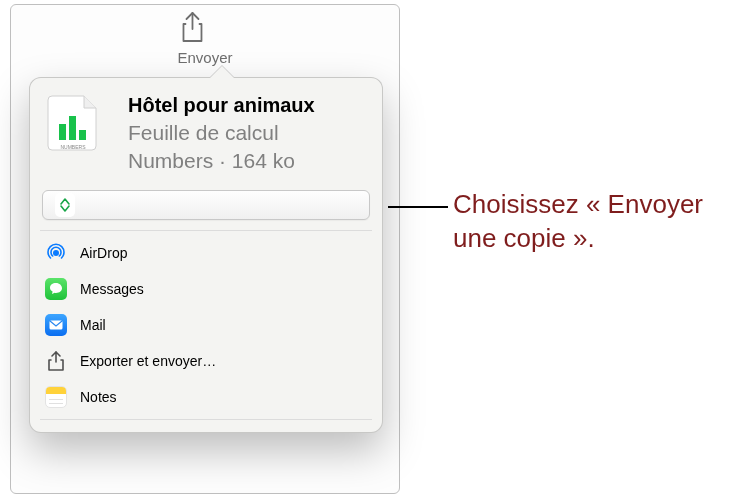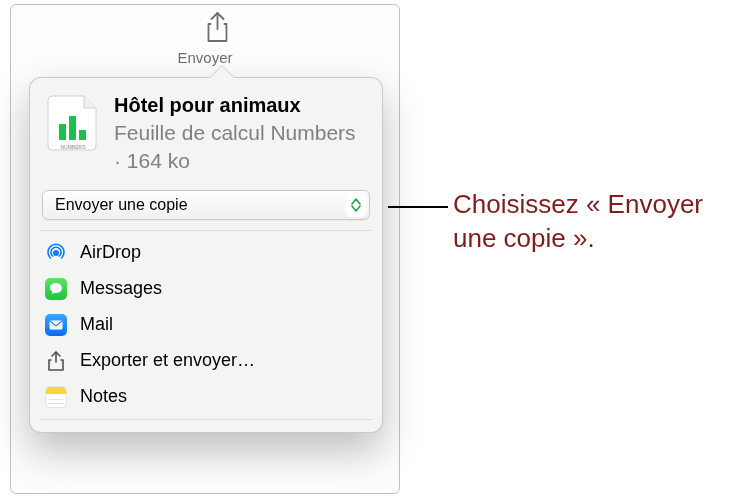--- a/index.html
+++ b/index.html
@@ -16,21 +16,21 @@
     left: 10px; top: 4px;
     width: 390px; height: 490px;
     border: 1.5px solid #bfbfbf;
     border-radius: 6px;
     background: #fdfdfd;
   }
   .toolbar-share {
     position: absolute;
     left: 50%; transform: translateX(-50%);
     top: 6px;
-    text-align: right;
+    text-align: left;
     color: #6e6e6e;
   }
   .toolbar-share .icon { display:block; margin:0 auto 2px; }
   .toolbar-share .lbl { font-size: 15px; }
   .popover {
     position: absolute;
     left: 18px; top: 72px;
     width: 354px;
     background: #f4f4f2;
     border: 1px solid rgba(0,0,0,0.18);
@@ -44,21 +44,21 @@
     top:-12px; left: 180px;
     width:0;height:0;
     border-left:12px solid transparent;
     border-right:12px solid transparent;
     border-bottom:12px solid #f4f4f2;
     filter: drop-shadow(0 -1px 0 rgba(0,0,0,0.18));
   }
   .header {
     display:flex;
     padding: 16px 16px 14px 16px;
-    gap: 14px;
+    gap: 28px;
   }
   .doc-icon {
     width: 54px; height: 58px;
     flex: 0 0 54px;
     position: relative;
   }
   .doc-icon svg { width:100%; height:100%; }
   .title-block { flex:1; }
   .title {
     font-size: 20px; font-weight: 700; color:#000; line-height:1.15;
@@ -85,21 +85,21 @@
     gap:0;
   }
   .dd-arrows svg { display:block; }
   hr.sep {
     border:none; border-top:1px solid #dcdcdc; margin: 4px 10px;
   }
   .item {
     display:flex; align-items:center;
     padding: 6px 16px 6px 14px;
     gap: 12px;
-    font-size: 18px; color:#000;
+    font-size: 14px; color:#000;
     cursor: default;
   }
   .item .icn {
     width: 24px; height: 24px; flex:0 0 24px;
     display:flex; align-items:center; justify-content:center;
   }
   
   .app-icn { width:22px; height:22px; border-radius:5px; display:flex;align-items:center;justify-content:center; }
   .mail .app-icn { background: linear-gradient(#3ca5ff,#0a6ef0); }
   .messages .app-icn { background: linear-gradient(#5be36a,#1fc23a); }
@@ -148,21 +148,20 @@
           <text x="27" y="55" font-size="5" text-anchor="middle" fill="#8a8a8a" font-family="Arial">NUMBERS</text>
         </svg>
       </div>
       <div class="title-block">
         <div class="title">Hôtel pour animaux</div>
         <div class="subtitle">Feuille de calcul Numbers · 164 ko</div>
       </div>
     </div>
 
     <div class="dropdown">
-      <span class="dd-label">Envoyer une copie</span>
       <span class="dd-arrows">
         <svg width="10" height="7" viewBox="0 0 10 7">
             <path d="M1 6 L5 1 L9 6" fill="none" stroke="#18a548" stroke-width="1.6" stroke-linecap="round" stroke-linejoin="round"></path>
           </svg>
         <svg width="10" height="7" viewBox="0 0 10 7">
             <path d="M1 1 L5 6 L9 1" fill="none" stroke="#18a548" stroke-width="1.6" stroke-linecap="round" stroke-linejoin="round"></path>
           </svg>
       </span>
     </div>
 

